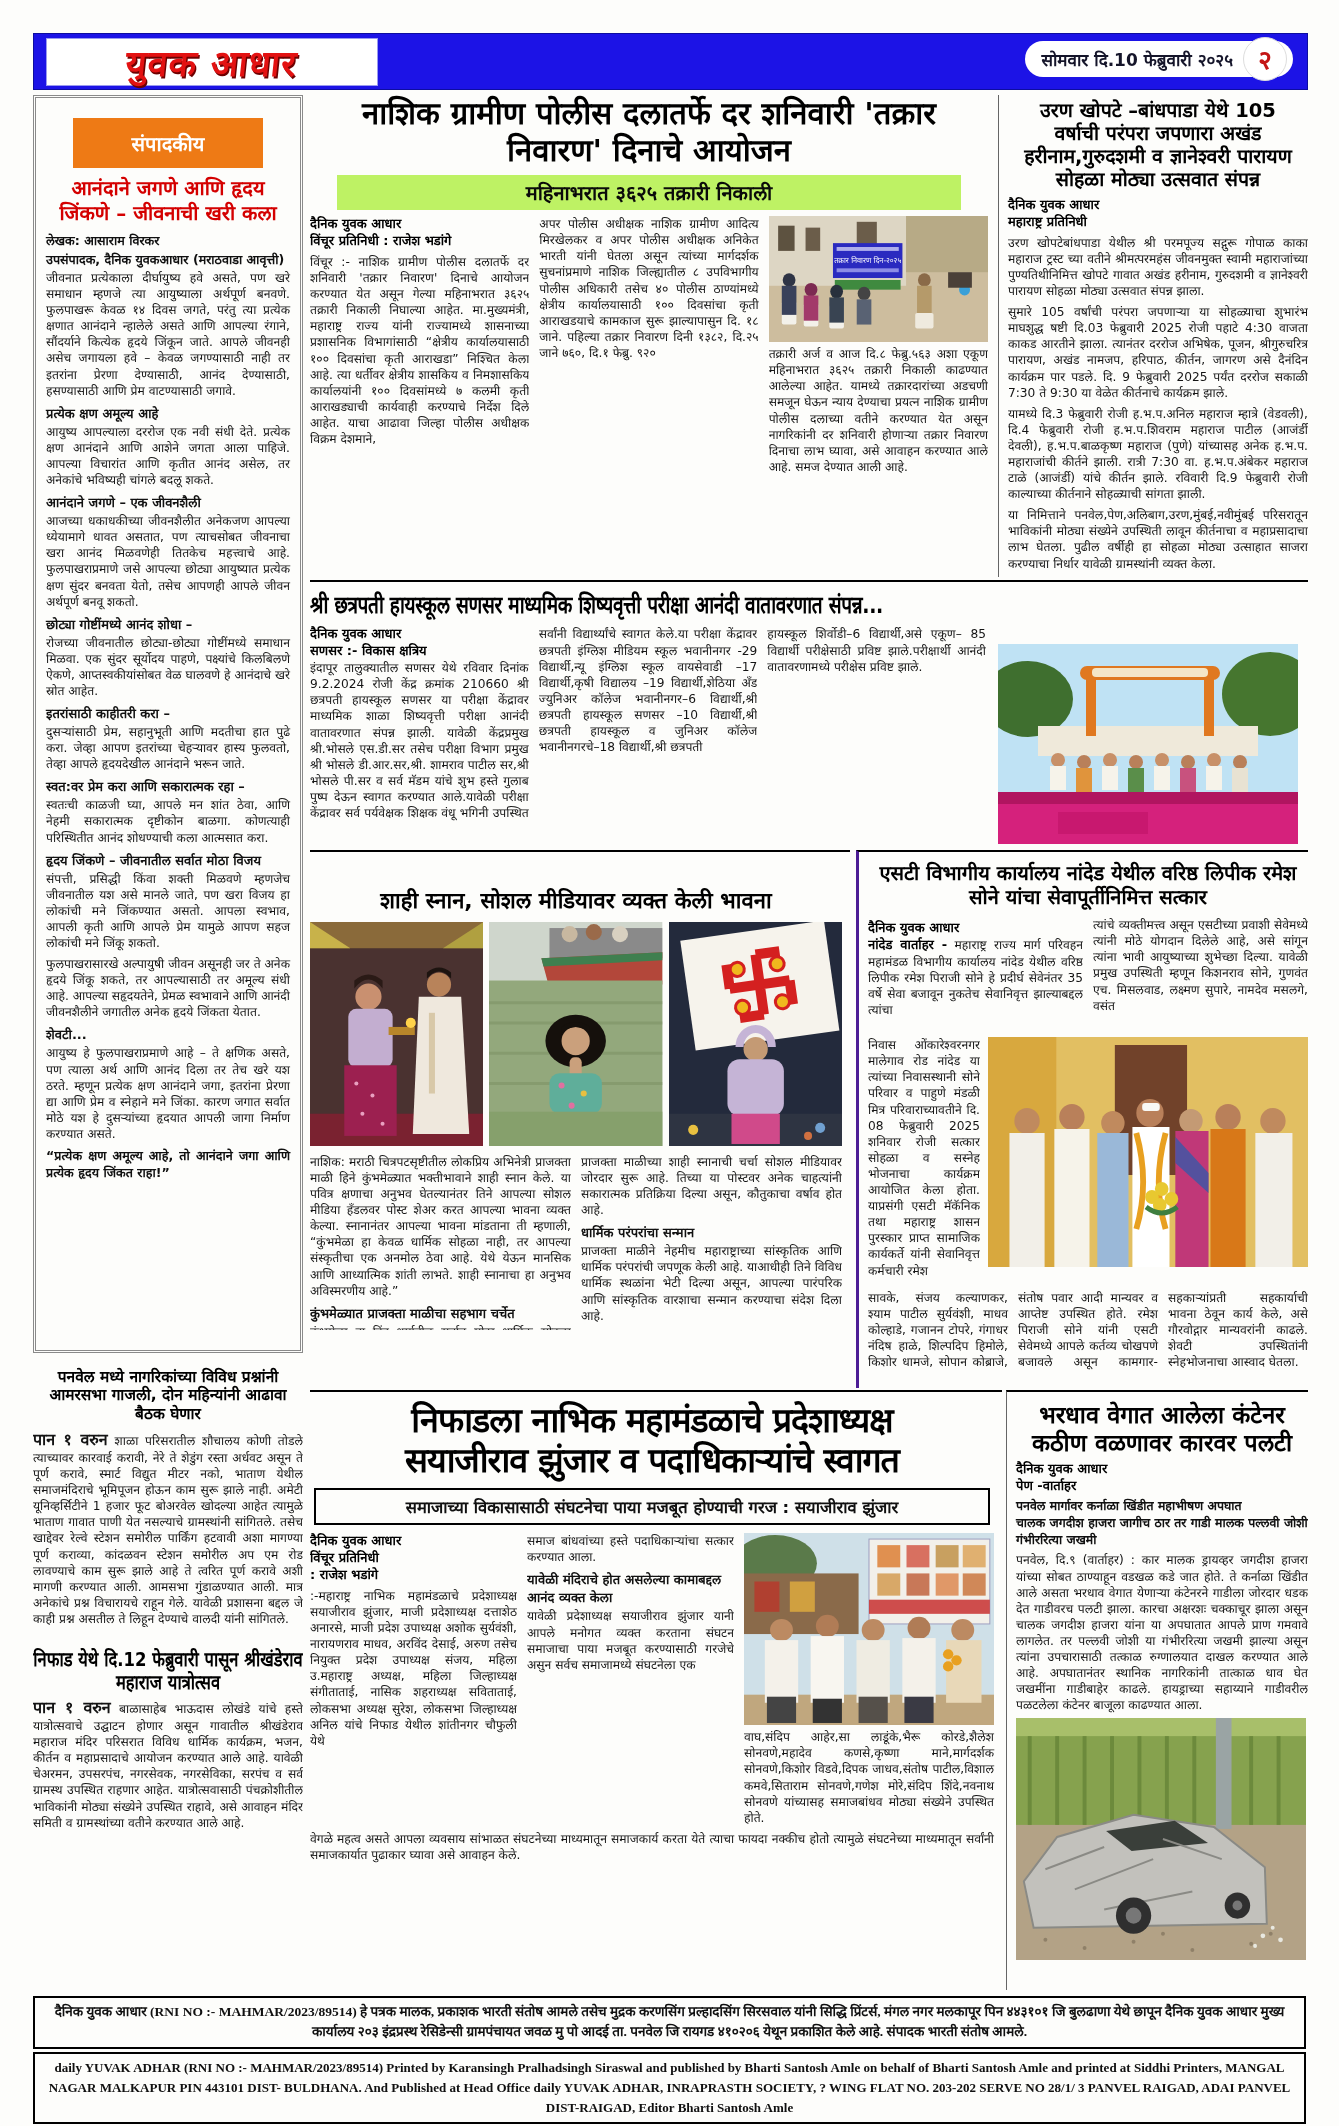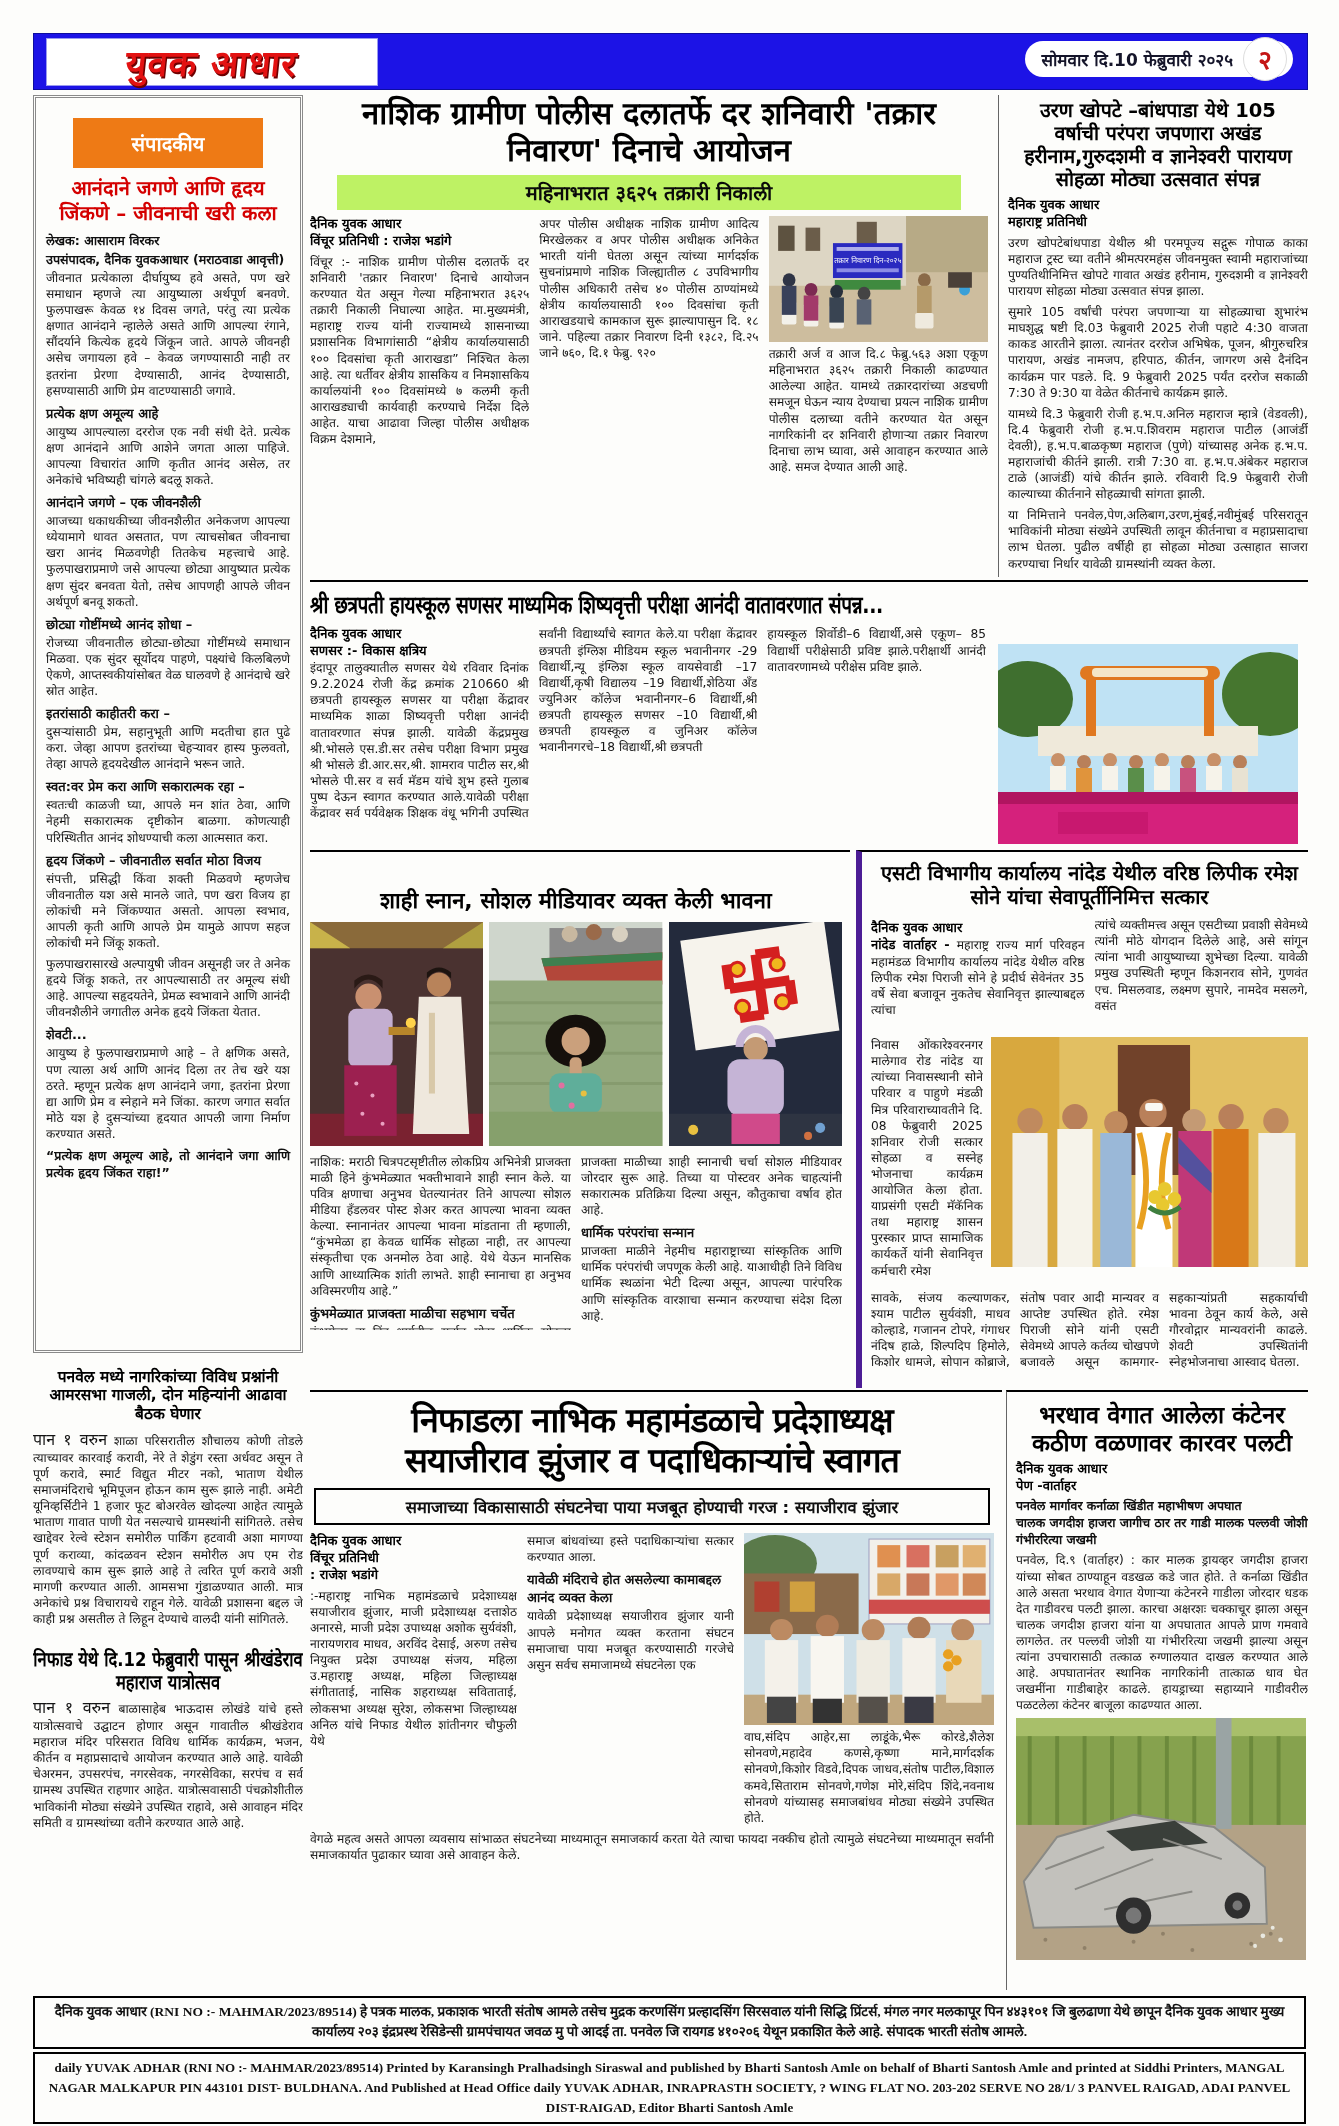--- a/index.html
+++ b/index.html
@@ -37,21 +37,21 @@
   
   #school{left:310px;top:580px;width:998px;height:268px;padding-top:6px;box-sizing:border-box;}
   #school-hl{font-size:19px;text-align:left;margin:2px 0 8px;transform:scaleY(1.25);transform-origin:top left;letter-spacing:-0.3px;}
   
   #actress{left:310px;top:850px;width:540px;height:538px;padding-top:6px;padding-right:8px;box-sizing:border-box;}
   #actress-hl{font-size:22px;margin:4px 0 8px;}
   .a-photos{display:flex;gap:6px;margin:4px 0 8px;}
   .a-photos .photo{width:174px;height:224px;}
   .signoff{font-weight:bold;font-size:12.6px;text-align:right;margin:4px 0 0;}
   
-  #st{left:856px;top:850px;width:452px;height:538px;border-left:6px solid #4c1d95;padding-left:9px;padding-top:6px;box-sizing:border-box;}
+  #st{left:856px;top:850px;width:452px;height:538px;border-left:3px solid #4c1d95;padding-left:9px;padding-top:6px;box-sizing:border-box;}
   #st-hl{font-size:20px;margin:4px 0 8px;}
   #st-mid{display:flex;gap:8px;margin-top:2px;}
   #st-side{width:112px;flex:none;overflow:hidden;}
   #st-photo{width:322px;height:230px;flex:none;}
   #st-bottom{column-count:3;column-gap:10px;margin-top:6px;}
   
   #nifad{left:310px;top:1390px;width:692px;height:640px;padding-top:8px;padding-right:8px;box-sizing:border-box;}
   #nifad-hl{font-size:34px;letter-spacing:-1px;}
   #nifad-sub{border:2px solid #000;margin:8px 4px;padding:5px 8px;font-weight:bold;font-size:16.5px;text-align:center;}
   #nifad-grid{display:flex;gap:10px;}
@@ -60,21 +60,21 @@
   
   #container-art{left:1006px;top:1390px;width:302px;height:600px;border-left:1px solid #666;padding-left:9px;padding-top:8px;box-sizing:border-box;}
   #cont-hl{font-size:23.5px;margin:2px 0 4px;}
   .lede{font-weight:bold;font-size:12.4px;line-height:1.35;margin:0;}
   #cont-photo{width:290px;height:242px;margin-top:4px;}
   
   #panvel{left:33px;top:1366px;width:270px;height:274px;}
   #panvel-hl{font-size:15.5px;margin:2px 0 6px;}
   #yatra{left:33px;top:1646px;width:270px;height:340px;}
   #yatra-hl{font-size:16.5px;margin:2px 0 6px;transform:scaleY(1.2);transform-origin:top center;}
-  .lead-in{font-weight:normal;font-size:16px;}
+  .lead-in{font-weight:bold;font-size:16px;}
   
   #footer{left:33px;top:1996px;width:1273px;}
   .foot-box{border:2px solid #000;padding:4px 10px;text-align:center;font-family:"Liberation Serif","DejaVu Serif",serif;font-weight:bold;box-sizing:border-box;}
   #foot-mr{font-size:13.5px;line-height:1.5;}
   #foot-en{font-size:13px;line-height:1.55;margin-top:3px;border-width:2px;}
 </style>
 </head>
 <body>
 
 <div class="sec" id="masthead">

